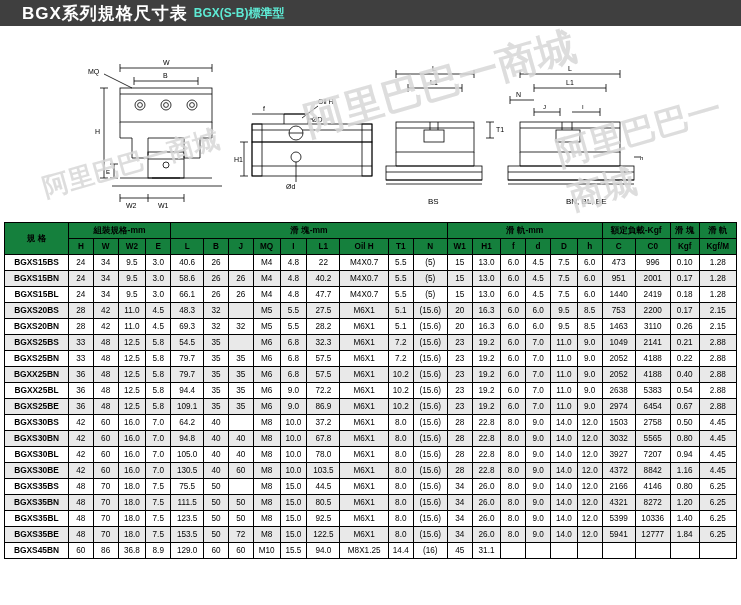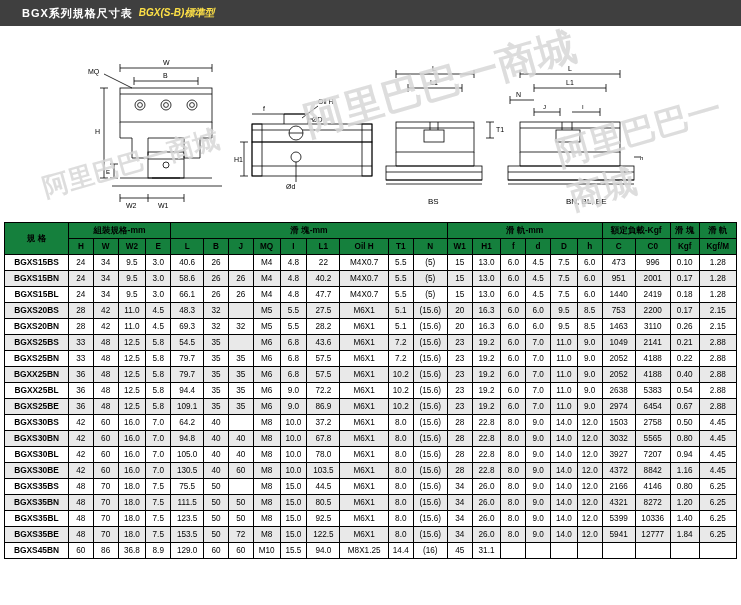--- a/index.html
+++ b/index.html
@@ -19,31 +19,30 @@
   .header {
     position: absolute;
     left: 0; top: 0;
     width: 741px; height: 26px;
     background: #3f3f3f;
     display: flex;
     align-items: center;
   }
   .header .title-main {
     color: #ffffff;
-    font-size: 11px;
+    font-size: 17px;
     font-weight: bold;
     letter-spacing: 1px;
     padding-left: 22px;
   }
   .header .title-sub {
-    color: #fde047;
-    font-size: 10px;
+    color: #5eead4;
+    font-size: 12px;
     font-weight: bold;
     padding-left: 6px;
-    font-style: italic;
   }
 
   
   .drawing {
     position: absolute;
     left: 0; top: 26px;
     width: 741px; height: 190px;
     background: #ffffff;
   }
   .drawing svg { display: block; }
@@ -466,21 +465,21 @@
             <td class="model">BGXS25BS</td>
             <td>33</td>
             <td>48</td>
             <td>12.5</td>
             <td>5.8</td>
             <td>54.5</td>
             <td>35</td>
             <td></td>
             <td>M6</td>
             <td>6.8</td>
-            <td>43.6</td>
+            <td>32.3</td>
             <td>M6X1</td>
             <td>7.2</td>
             <td>(15.6)</td>
             <td>23</td>
             <td>19.2</td>
             <td>6.0</td>
             <td>7.0</td>
             <td>11.0</td>
             <td>9.0</td>
             <td>1049</td>

